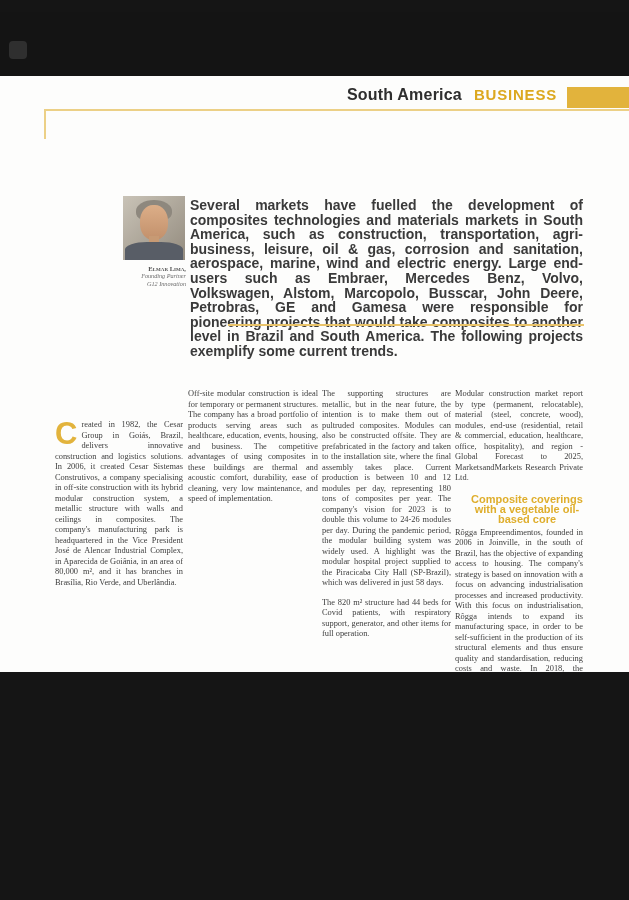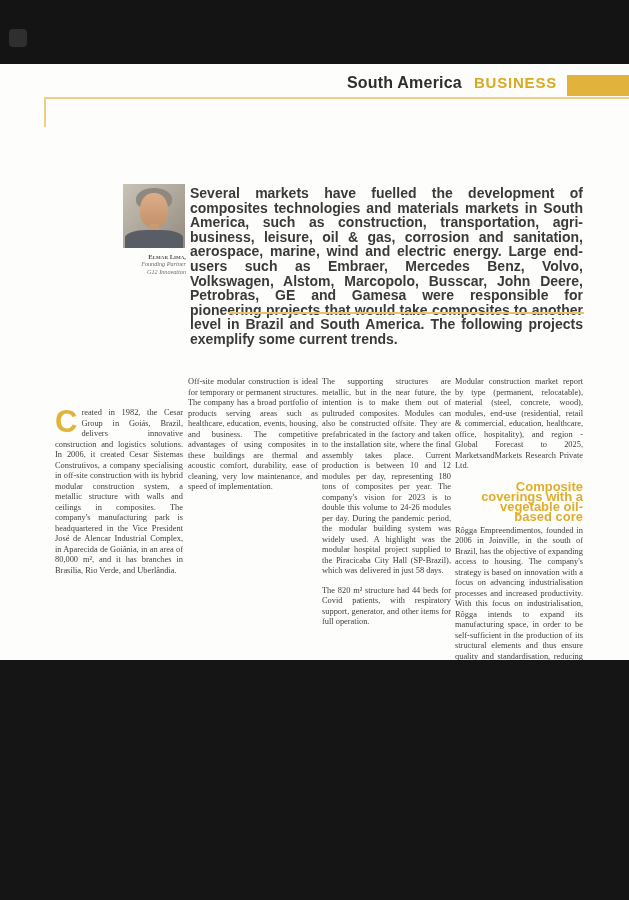--- a/index.html
+++ b/index.html
@@ -1,18 +1,18 @@
 <!DOCTYPE html>
 <html><head>
 <meta charset="utf-8">
 <style>
   * { margin:0; padding:0; box-sizing:border-box; }
   html,body { width:629px; height:900px; background:#151515; }
   body { font-family:"Liberation Sans", sans-serif; }
-  #screen { position:absolute; top:0; left:0; width:629px; height:660px; overflow:hidden; background:#a3a3a3; }
+  #screen { position:absolute; top:12px; left:0; width:629px; height:660px; overflow:hidden; background:#a3a3a3; }
 
   
   .top-bar { position:absolute; left:0; top:0; width:629px; height:64px; background:#141414; }
   .top-square { position:absolute; left:9px; top:29px; width:18px; height:18px; background:#2f2f2f; border-radius:4px; }
   .bottom-bar { position:absolute; left:0; top:861px; width:629px; height:39px; background:#1b1b1b; }
   .bottom-tab { position:absolute; left:278px; top:852px; width:72px; height:14px; background:#1b1b1b; border-radius:8px 8px 0 0; color:#fff; font-size:7px; font-weight:700; letter-spacing:.6px; text-align:center; line-height:16px; }
   .up-btn { position:absolute; left:301px; top:840px; width:24px; height:24px; border-radius:50%; background:#141414; display:flex; align-items:center; justify-content:center; }
   .progress { position:absolute; left:3px; top:888px; width:413px; height:7px; background:#ffffff; border-radius:4px; }
 
   
@@ -41,21 +41,21 @@
   .intro-rule { position:absolute; left:228px; top:248px; width:356px; height:2px; background:#e9c369; }
 
   
   .col { position:absolute; font-family:"Liberation Serif", serif; font-size:8.4px; line-height:10.5px; color:#3d3d3d; text-align:justify; }
   .col p + p { margin-top:9px; }
   #col1 { left:55px;  top:344px; width:128px; }
   #col2 { left:188px; top:313px; width:130px; }
   #col3 { left:322px; top:313px; width:129px; }
   #col4 { left:455px; top:313px; width:128px; }
   .dropcap { float:left; font-family:"Liberation Sans", sans-serif; font-size:31px; line-height:26px; font-weight:700; color:#e2b33c; margin:1px 4px 0 0; }
-  .subhead { font-family:"Liberation Sans", sans-serif; font-size:13px; font-weight:700; color:#dfae2c; line-height:10px; margin:10px 0 4px 16px; text-align:right; }
+  .subhead { font-family:"Liberation Sans", sans-serif; font-size:11px; font-weight:700; color:#dfae2c; line-height:10px; margin:10px 0 4px 16px; text-align:center; }
 
   
   .photo { position:absolute; left:55px; top:596px; width:263px; height:127px; overflow:hidden; background:linear-gradient(180deg,#b9c0c7 0%,#8b949c 28%,#6f7a85 44%,#49525b 47%,#3d444c 72%,#2b3036 100%); }
   .ph-end { position:absolute; left:44%; top:22%; width:34%; height:52%; background:radial-gradient(ellipse at center,#f4f7f9 0%,#cfd8df 45%,rgba(207,216,223,0) 75%); }
   .ph-lwall { position:absolute; inset:0; background:linear-gradient(90deg,#56749f,#8aa2c4); clip-path:polygon(0 0,0 100%,18% 100%,56% 54%,56% 32%,0 4%); opacity:.85; }
   .ph-rwall { position:absolute; inset:0; background:linear-gradient(270deg,#e6ebf0,#b9c5d1); clip-path:polygon(100% 0,100% 100%,80% 100%,61% 56%,61% 34%,100% 6%); opacity:.9; }
   .ph-rstripe { position:absolute; right:0; top:66%; width:39%; height:6px; background:#6f93c9; transform:rotate(-7deg); }
   .ph-lpanel { position:absolute; left:0; top:16px; width:30px; height:111px; background:linear-gradient(90deg,#47679a,#6d89b5); }
   .ph-light { position:absolute; background:rgba(255,255,255,.95); border-radius:2px; box-shadow:0 0 6px 2px rgba(255,255,255,.65); }
   .ph-refl { position:absolute; background:rgba(230,238,244,.5); filter:blur(2px); border-radius:50%; }

